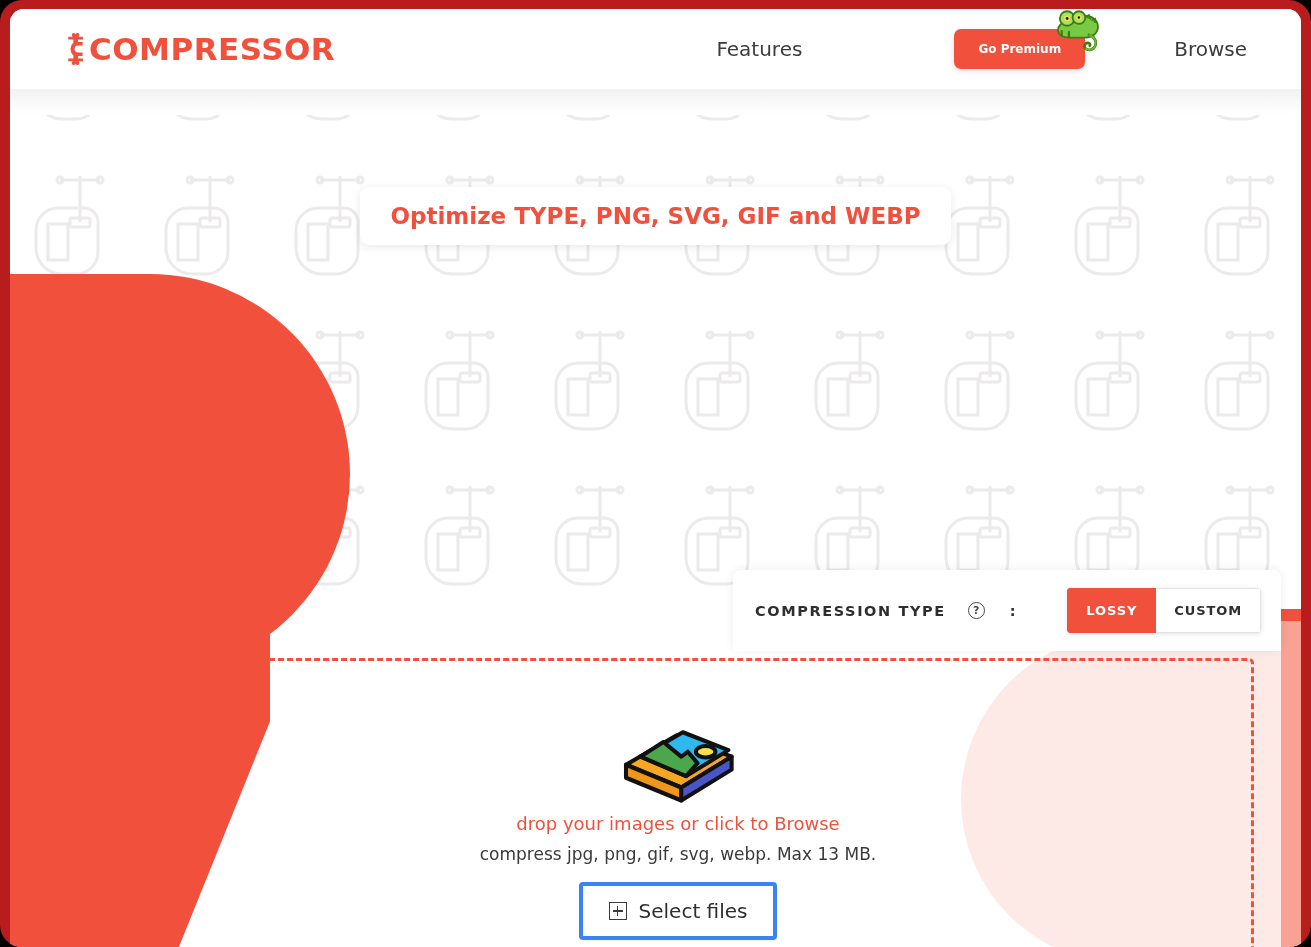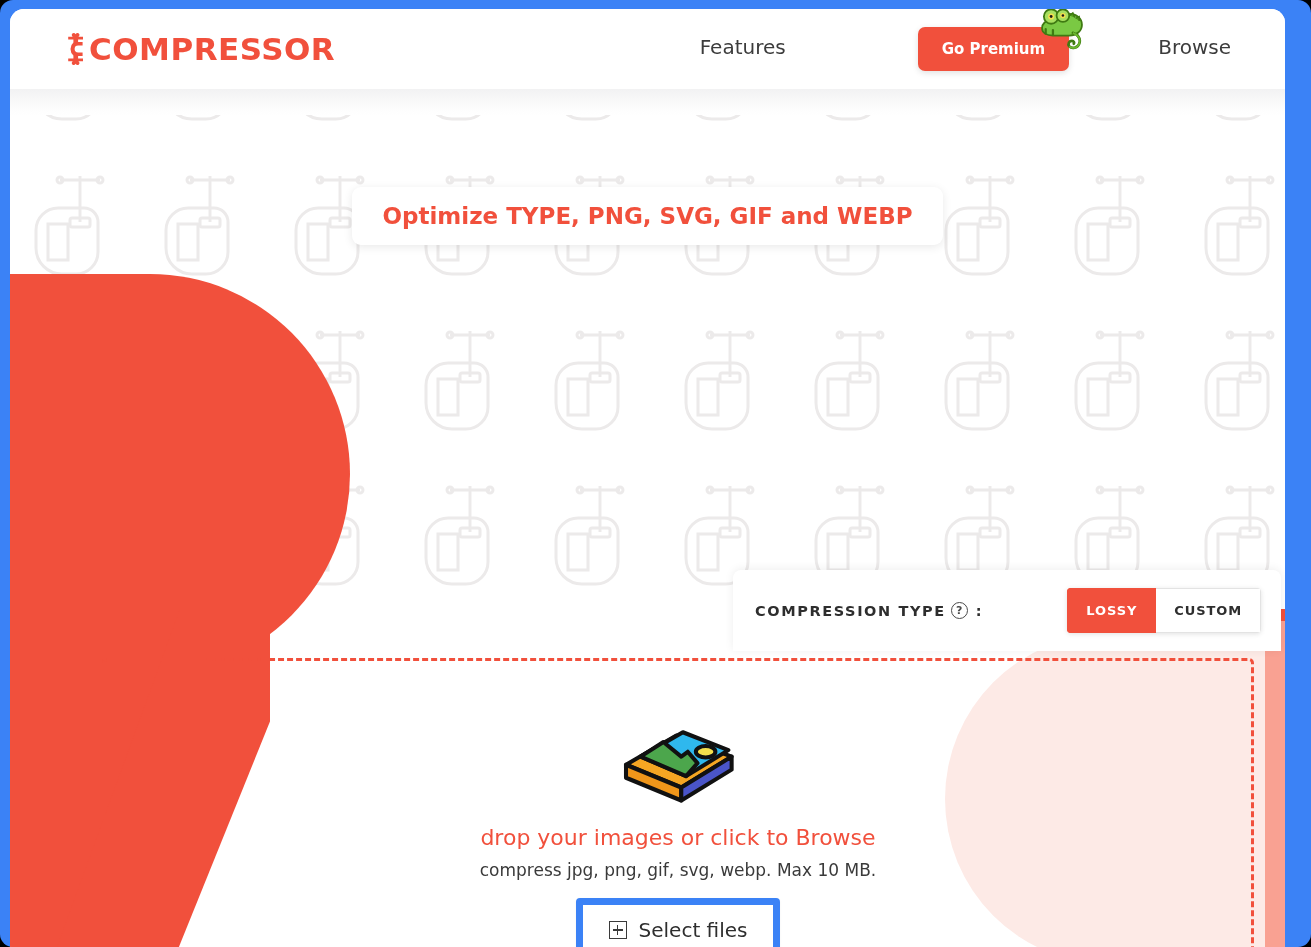--- a/index.html
+++ b/index.html
@@ -7,23 +7,23 @@
     width: 1311px; height: 947px;
     background: #000;
     font-family: "DejaVu Sans", sans-serif;
     overflow: hidden;
   }
 
   
   .device-frame {
     position: absolute;
     inset: 0;
-    background: #3b82f6;
-    border-radius: 13px;
-    padding: 9px 26px 0 10px;
+    background: #b91c1c;
+    border-radius: 22px;
+    padding: 9px 10px 0 10px;
     overflow: hidden;
   }
   .viewport {
     position: relative;
     width: 100%;
     height: 100%;
     background: #ffffff;
     border-radius: 14px 14px 0 0;
     overflow: hidden;
   }
@@ -120,44 +120,45 @@
     font-size: 31px;
     letter-spacing: 0.5px;
     line-height: 1;
   }
   .logo-clamp { margin-right: 1px; display: block; }
   .logo-word { font-family: "DejaVu Sans", sans-serif; font-weight: 700; }
 
   .nav {
     margin-left: auto;
     display: flex;
-    align-items: flex-start;
+    align-items: flex-end;
     gap: 0;
   }
   .nav-link {
     color: #3c3c3c;
     font-size: 20px;
     text-decoration: none;
     padding: 8px 4px;
     font-family: "DejaVu Sans", sans-serif;
   }
   .nav-gap-1 { width: 128px; }
   .nav-gap-2 { width: 85px; }
   .premium-wrap { position: relative; }
   .premium-btn {
     background: #f1503c;
     color: #ffffff;
     font-weight: 700;
-    font-size: 15px;
+    font-size: 12px;
     border: none;
     border-radius: 7px;
     padding: 13px 24px;
     cursor: pointer;
     box-shadow: 0 2px 6px rgba(0,0,0,0.12);
     font-family: "DejaVu Sans", sans-serif;
+    margin-left: 20px;
   }
   .chameleon {
     position: absolute;
     right: -22px;
     top: -25px;
     width: 58px;
     height: 58px;
     pointer-events: none;
   }
 
@@ -211,21 +212,21 @@
     display: flex;
     align-items: center;
   }
   .comp-label {
     font-size: 14.5px;
     font-weight: 700;
     letter-spacing: 1.6px;
     color: #2e2e2e;
     display: flex;
     align-items: center;
-    gap: 5px;
+    gap: 22px;
     white-space: nowrap;
   }
   .help-icon {
     display: inline-flex;
     align-items: center;
     justify-content: center;
     width: 17px; height: 17px;
     border: 1.5px solid #4a4a4a;
     border-radius: 50%;
     font-size: 11px;
@@ -281,35 +282,35 @@
     bottom: -30px;
     border: 3px dashed #f1503c;
     border-radius: 5px;
     display: flex;
     flex-direction: column;
     align-items: center;
     padding-top: 44px;
   }
   .stack-icon { width: 130px; height: 100px; display: block; }
   .drop-title {
-    margin-top: 20px;
+    margin-top: 8px;
     color: #f1503c;
-    font-size: 22px;
+    font-size: 18px;
     font-weight: 400;
     font-family: "DejaVu Sans", sans-serif;
   }
   .drop-sub {
     margin-top: 10px;
     color: #3a3a3a;
     font-size: 17px;
   }
   .select-btn {
     margin-top: 18px;
     background: #ffffff;
-    border: 7px solid #3b82f6;
+    border: 4px solid #3b82f6;
     border-radius: 4px;
     padding: 13px 26px;
     font-size: 20px;
     color: #2e2e2e;
     display: flex;
     align-items: center;
     gap: 12px;
     cursor: pointer;
     font-family: "DejaVu Sans", sans-serif;
     box-shadow: 0 1px 3px rgba(0,0,0,0.05);
@@ -419,21 +420,21 @@
         <g stroke="#111" stroke-width="5" stroke-linejoin="round">
           <path d="M16 72 L78 36 L146 62 L84 100 Z" fill="#f5a623"></path>
           <path d="M16 72 L16 88 L84 116 L84 100 Z" fill="#f0961a"></path>
           <path d="M84 100 L84 116 L146 78 L146 62 Z" fill="#4a55c9"></path>
           <path d="M34 62 L86 32 L142 54 L90 86 Z" fill="#2fb8ee"></path>
           <path d="M34 62 L62 44 L84 62 L92 56 L104 70 L90 86 Z" fill="#4ca64c"></path>
           <ellipse cx="114" cy="56" rx="12" ry="7" fill="#f4e04d"></ellipse>
         </g>
       </svg>
       <div class="drop-title">drop your images or click to Browse</div>
-      <div class="drop-sub">compress jpg, png, gif, svg, webp. Max 10 MB.</div>
+      <div class="drop-sub">compress jpg, png, gif, svg, webp. Max 13 MB.</div>
       <button class="select-btn">
         <span class="plus-box"></span>
         <span>Select files</span>
       </button>
     </div>
   </div>
 
 </div>
 </div>
 

